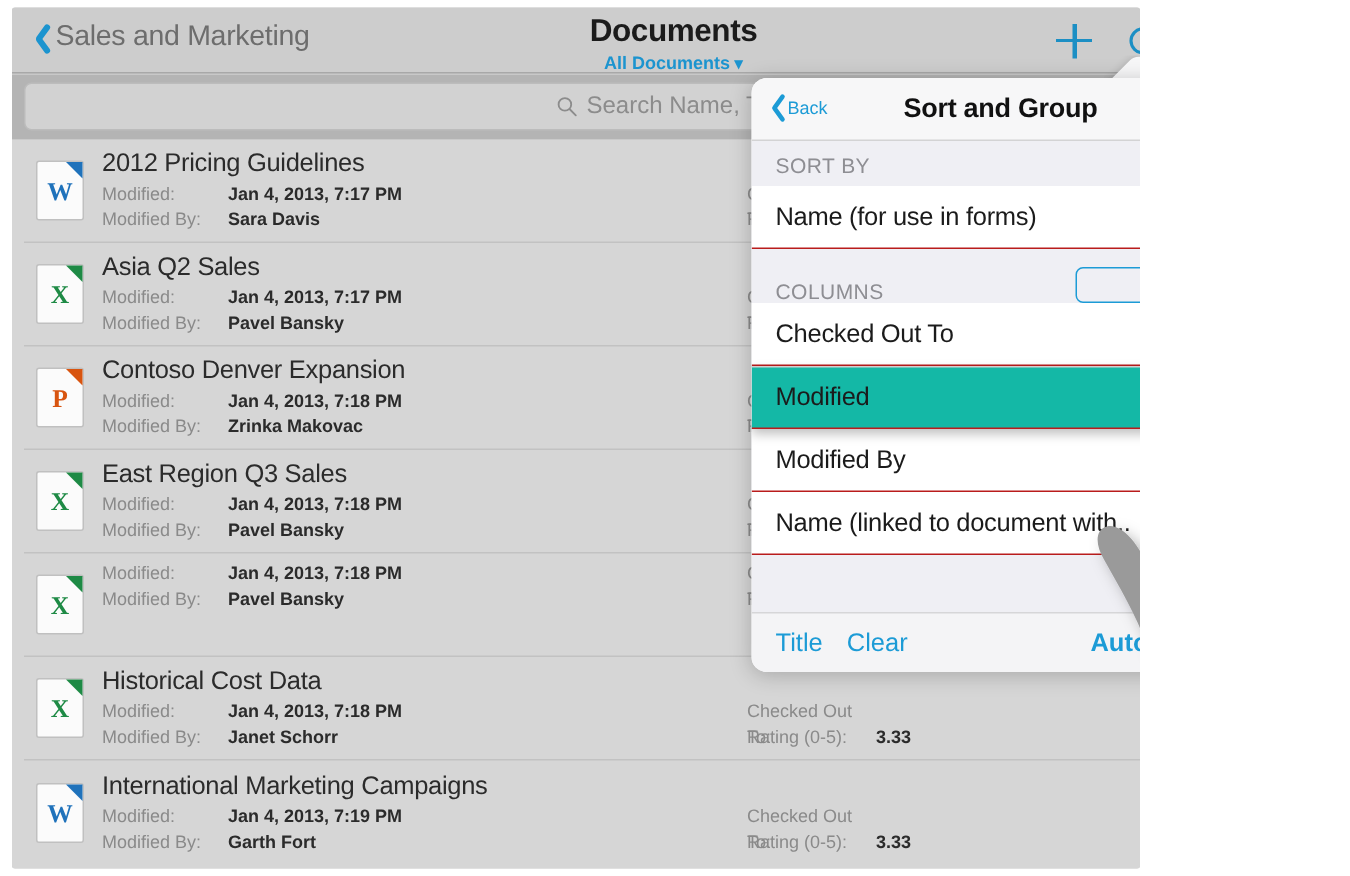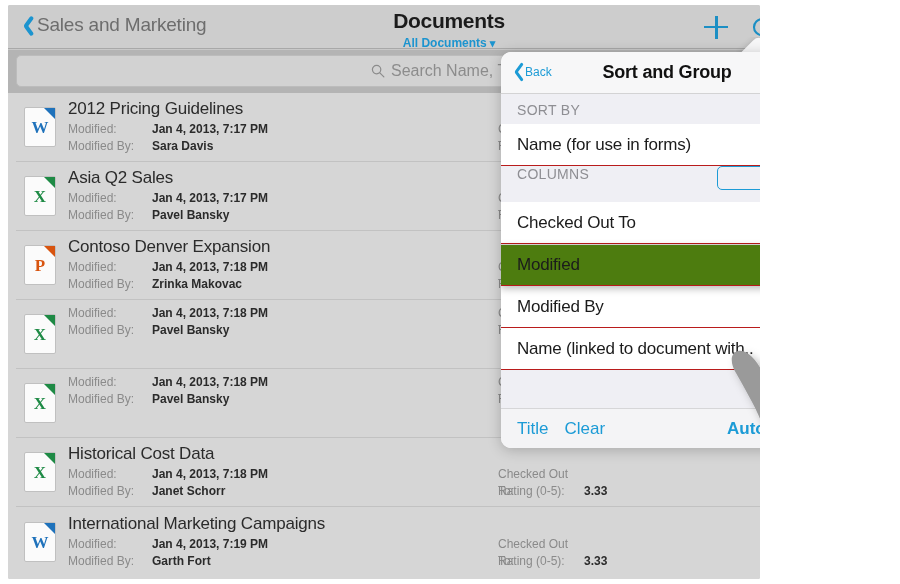--- a/index.html
+++ b/index.html
@@ -288,21 +288,21 @@
   .section-header {
     height: 30px;
     padding: 8px 16px 2px 16px;
     font-size: 14px; color: #8e8e93;
     letter-spacing: 0.3px;
     background: #efeff4;
     position: relative;
   }
   .section-header.with-seg {
     height: 36px;
-    display: flex; align-items: flex-start; justify-content: space-between;
+    display: flex; align-items: flex-end; justify-content: space-between;
     padding: 0 12px 0 16px;
   }
   .segmented {
     display: flex;
     border: 1px solid #1c9bd6;
     border-radius: 5px;
     overflow: hidden;
     height: 24px;
     width: 104px;
     cursor: pointer;
@@ -332,21 +332,21 @@
   }
   .icon-sortasc { width: 22px; height: 18px; margin-right: 14px; flex: 0 0 auto; }
   .drag-handle {
     width: 22px; height: 14px; flex: 0 0 auto;
     display: flex; flex-direction: column; justify-content: space-between;
   }
   .drag-handle i {
     display: block; height: 2px; background: #b2b2b2; border-radius: 1px;
   }
   .listrow.dragging {
-    background: #4d7c0f;
+    background: #14b8a6;
     box-shadow: 0 3px 7px rgba(0,0,0,0.25);
     z-index: 3;
     border-top: 1px solid #cfcfcf;
     gap: 32px;
   }
   .pop-footer {
     flex: 0 0 auto;
     height: 40px;
     background: #f4f4f6;
     border-top: 1px solid #d6d6d8;
@@ -531,20 +531,21 @@
             <polyline points="1.5,1.5 7.5,8 1.5,14.5" fill="none" stroke="#9a9a9a" stroke-width="1.6" stroke-linecap="round" stroke-linejoin="round"></polyline>
           </svg>
         </div>
         <div class="docrow">
           <div class="fileicon">
             <span class="fi-page"></span>
             <span class="fi-fold" style="border-top-color:#1e8a45"></span>
             <span class="fi-letter" style="color:#1e8a45">X</span>
           </div>
           <div class="docbody">
+            <div class="doctitle">East Region Q3 Sales</div>
             <div class="metagrid">
               <div class="metacol">
                 <div class="metaline">
                   <span class="metalabel">Modified:</span>
                   <span class="metaval">Jan 4, 2013, 7:18 PM</span>
                 </div>
                 <div class="metaline">
                   <span class="metalabel">Modified By:</span>
                   <span class="metaval">Pavel Bansky</span>
                 </div>

